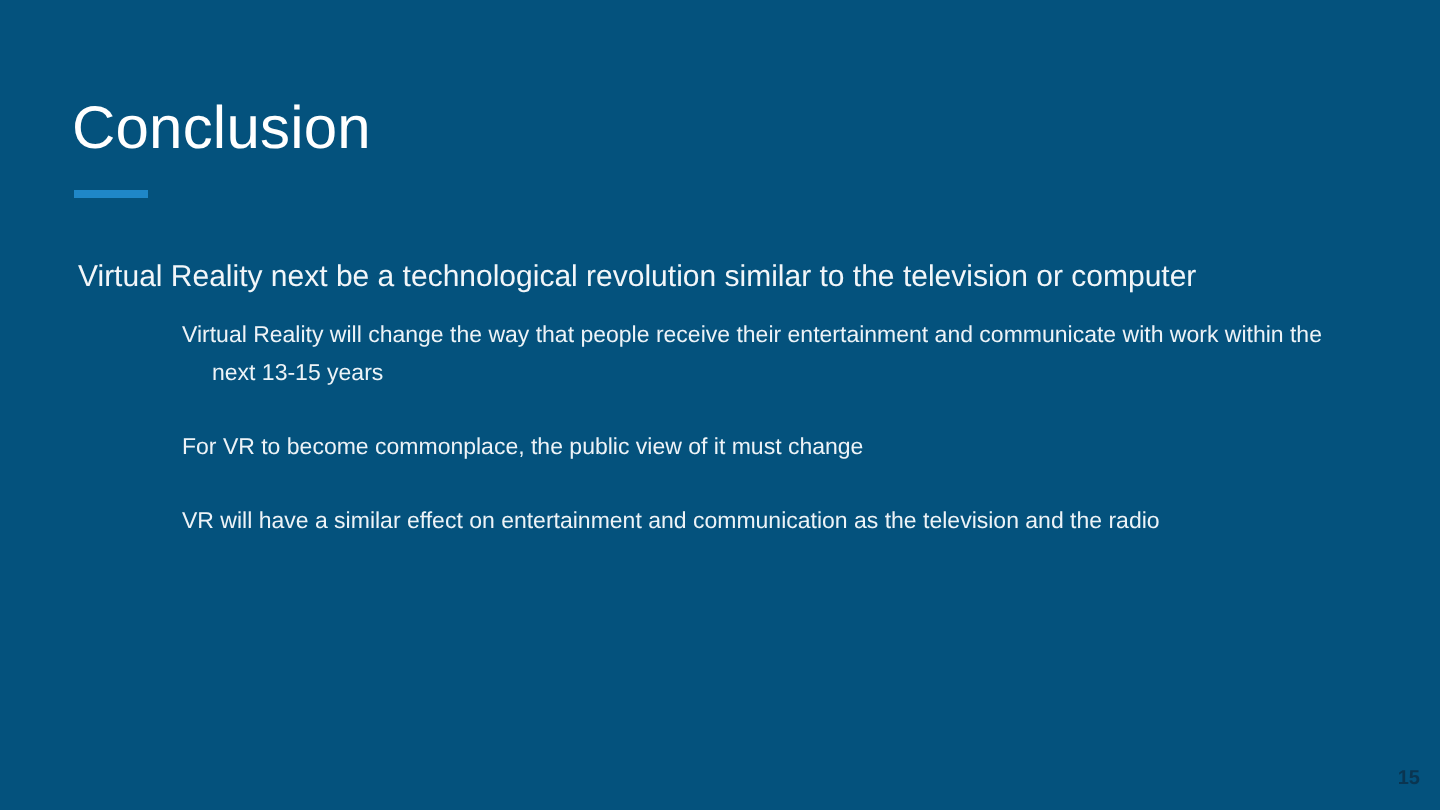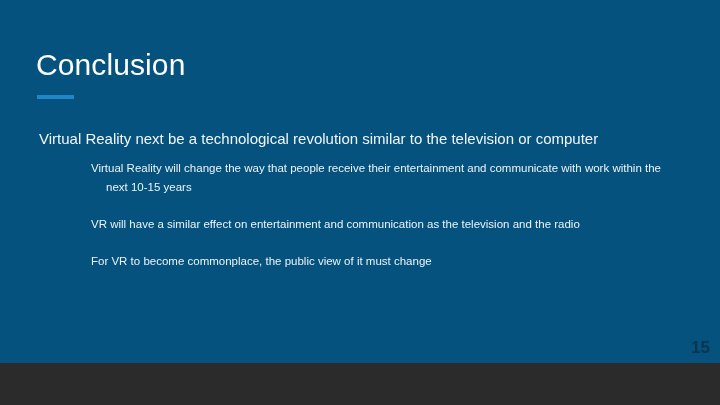--- a/index.html
+++ b/index.html
@@ -7,21 +7,21 @@
     margin: 0;
     padding: 0;
   }
   body {
     background: #2b2b2b;
     font-family: "Liberation Sans", sans-serif;
   }
   #slide {
     position: relative;
     width: 720px;
-    height: 363px;
+    height: 405px;
     overflow: hidden;
     background: #04527D;
     -webkit-font-smoothing: antialiased;
   }
 
   
   #slide-title {
     position: absolute;
     left: 36px;
     top: 46px;
@@ -77,43 +77,43 @@
   }
   .level2:last-child {
     margin-bottom: 0;
   }
 
   
   #page-number {
     position: absolute;
     right: 10px;
     bottom: 9px;
-    font-size: 17px;
+    font-size: 10px;
     line-height: 13px;
     color: #0A3551;
     text-align: right;
     font-weight: bold;
   }
 </style>
 </head>
 <body>
 
 <div id="slide">
 
   <div id="slide-title">Conclusion</div>
 
   <div id="title-accent"></div>
 
   <div id="body">
 
     <p class="level1">Virtual Reality next be a technological revolution similar to the television or computer</p>
 
     <ul class="level2-list">
-      <li class="level2">Virtual Reality will change the way that people receive their entertainment and communicate with work within the next 10-15 years</li>
+      <li class="level2">Virtual Reality will change the way that people receive their entertainment and communicate with work within the next 13-15 years</li>
+      <li class="level2">For VR to become commonplace, the public view of it must change</li>
       <li class="level2">VR will have a similar effect on entertainment and communication as the television and the radio</li>
-      <li class="level2">For VR to become commonplace, the public view of it must change</li>
     </ul>
 
   </div>
 
   <div id="page-number">15</div>
 
 </div>
 
 </body></html>

